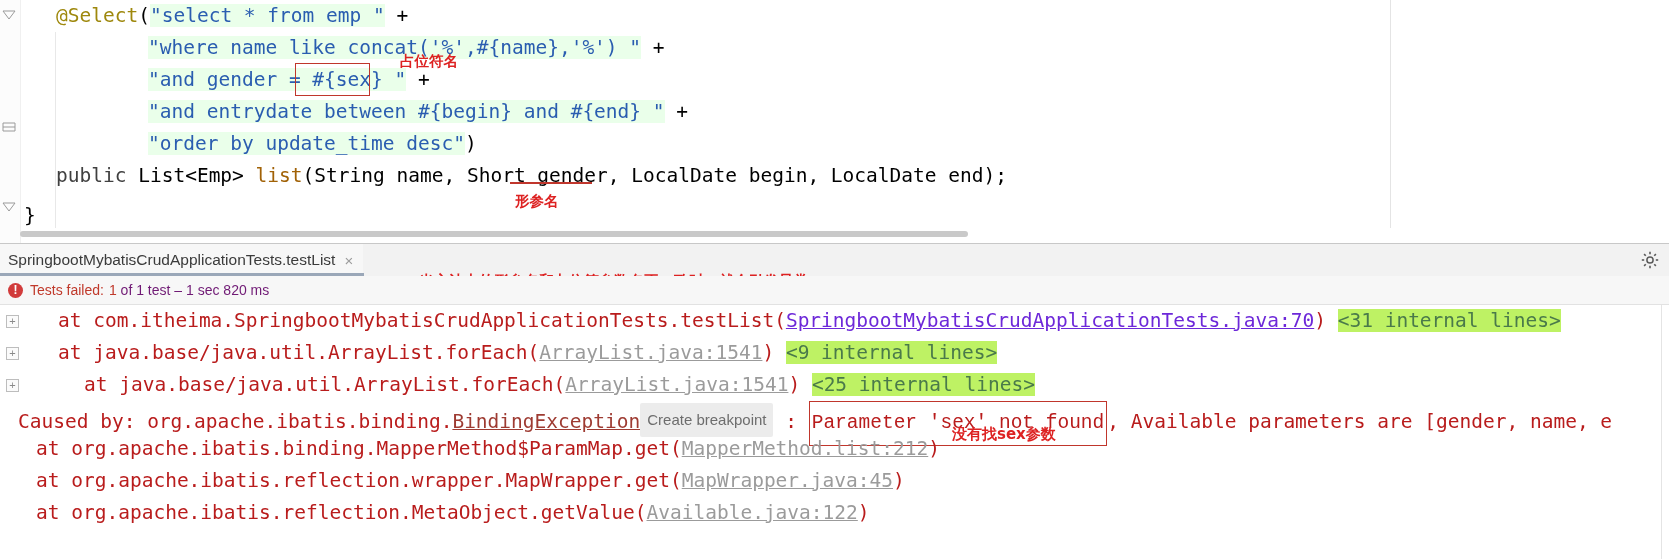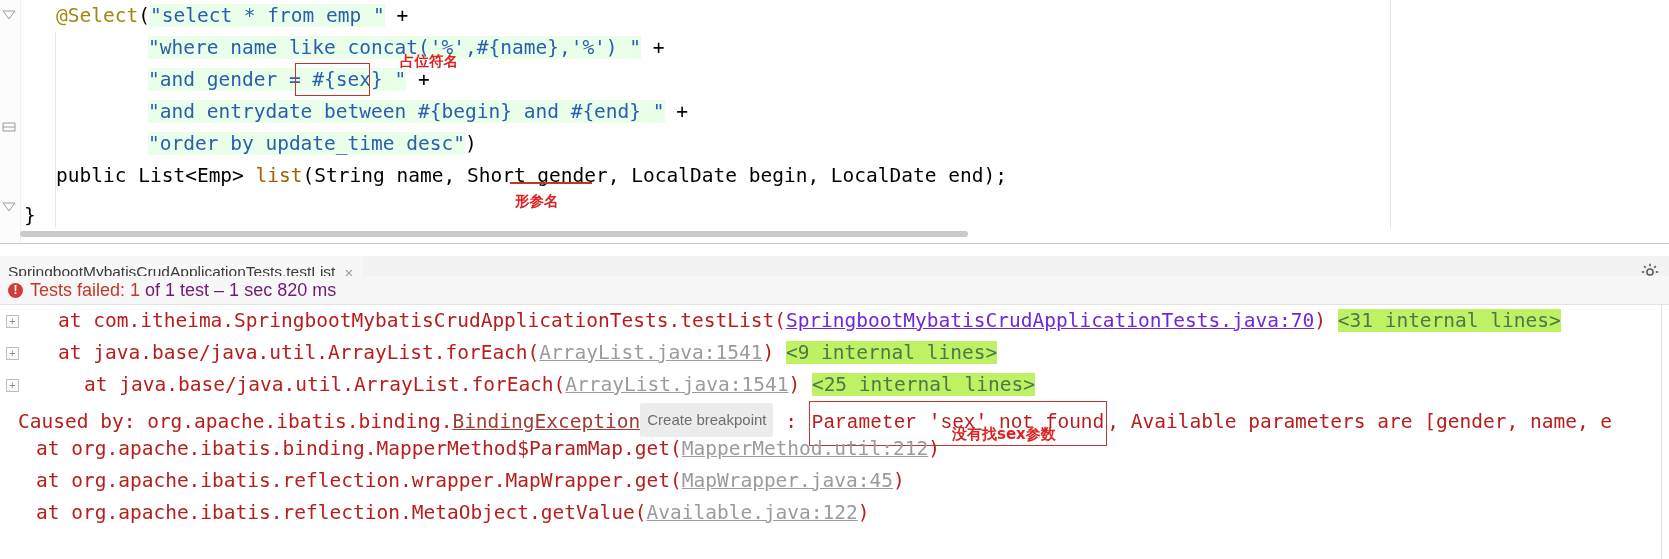--- a/index.html
+++ b/index.html
@@ -59,21 +59,21 @@
     width: 1px;
     background: #e8e8e8;
   }
 
   
   .t-anno   { color: #9e880d; }
   .t-plain  { color: #000000; }
   .t-str    { color: #2a5db0; }
   .t-type   { color: #000000; }
   .t-method { color: #a16207; }
-  .t-mod    { color: #000000; text-align: center; }
+  .t-mod    { color: #404040; text-align: center; }
   .hl-sql   { background: #eaffea; }
 
   
   .red-box {
     position: absolute;
     border: 1.6px solid #c0362c;
     box-sizing: border-box;
     pointer-events: none;
   }
   .red-underline {
@@ -104,21 +104,21 @@
   
   .panel {
     position: absolute;
     left: 0; top: 243px;
     width: 1669px; height: 316px;
     background: #ffffff;
     border-top: 1px solid #c8c8c8;
   }
   .tabbar {
     position: absolute;
-    left: 0; top: 12px;
+    left: 0; top: 0;
     width: 1669px; height: 32px;
     background: #f2f2f2;
     border-bottom: 1px solid #d7d7d7;
   }
   .tab {
     position: absolute;
     left: 0; top: 0;
     height: 32px;
     display: flex;
     align-items: center;
@@ -181,21 +181,21 @@
     color: #ffffff;
     font-size: 12px;
     font-weight: bold;
     line-height: 15px;
     text-align: center;
     font-family: "Liberation Sans", sans-serif;
     flex: 0 0 auto;
   }
   .status-text {
     margin-left: 7px;
-    font-size: 18px;
+    font-size: 14px;
     font-family: "Liberation Sans", sans-serif;
     white-space: pre;
   }
   .st-fail { color: #c0392b; }
   .st-count { color: #c0392b; }
   .st-dim { color: #701a75; }
 
   
   .console {
     position: absolute;
@@ -341,21 +341,21 @@
       <span class="status-text st-fail">Tests failed:</span>
       <span class="status-text st-count" style="margin-left:5px;">1</span>
       <span class="status-text st-dim" style="margin-left:0;"> of 1 test – 1 sec 820 ms</span>
     </div>
 
     <div class="console">
       <div class="trace-line" id="tl0" style="top:0px;   padding-left:58px;"><span class="tr-err">at com.itheima.SpringbootMybatisCrudApplicationTests.testList(</span><span class="tr-link">SpringbootMybatisCrudApplicationTests.java:70</span><span class="tr-err">) </span><span class="tr-intern">&lt;31 internal lines&gt;</span></div>
       <div class="trace-line" id="tl1" style="top:32px;  padding-left:58px;"><span class="tr-err">at java.base/java.util.ArrayList.forEach(</span><span class="tr-gray">ArrayList.java:1541</span><span class="tr-err">) </span><span class="tr-intern">&lt;9 internal lines&gt;</span></div>
       <div class="trace-line" id="tl2" style="top:64px;  padding-left:84px;"><span class="tr-err">at java.base/java.util.ArrayList.forEach(</span><span class="tr-gray">ArrayList.java:1541</span><span class="tr-err">) </span><span class="tr-intern">&lt;25 internal lines&gt;</span></div>
       <div class="trace-line" id="tl3" style="top:96px;  padding-left:18px;"><span class="tr-err">Caused by: org.apache.ibatis.binding.</span><span class="tr-under">BindingException</span><span class="breakpoint-hint">Create breakpoint</span><span class="tr-err"> : </span><span class="param-box tr-err">Parameter 'sex' not found</span><span class="tr-err">, Available parameters are [gender, name, e</span></div>
-      <div class="trace-line" id="tl4" style="top:128px; padding-left:36px;"><span class="tr-err">at org.apache.ibatis.binding.MapperMethod$ParamMap.get(</span><span class="tr-gray">MapperMethod.util:212</span><span class="tr-err">)</span></div>
+      <div class="trace-line" id="tl4" style="top:128px; padding-left:36px;"><span class="tr-err">at org.apache.ibatis.binding.MapperMethod$ParamMap.get(</span><span class="tr-gray">MapperMethod.list:212</span><span class="tr-err">)</span></div>
       <div class="trace-line" id="tl5" style="top:160px; padding-left:36px;"><span class="tr-err">at org.apache.ibatis.reflection.wrapper.MapWrapper.get(</span><span class="tr-gray">MapWrapper.java:45</span><span class="tr-err">)</span></div>
       <div class="trace-line" id="tl6" style="top:192px; padding-left:36px;"><span class="tr-err">at org.apache.ibatis.reflection.MetaObject.getValue(</span><span class="tr-gray">Available.java:122</span><span class="tr-err">)</span></div>
 
       <div class="expander" style="top:10px;">+</div>
       <div class="expander" style="top:42px;">+</div>
       <div class="expander" style="top:74px;">+</div>
 
       <div class="panel-note" style="left:952px; top:120px;">没有找sex参数</div>
 
       <div class="v-sep" style="left:1661px; top:0; height:255px;"></div>

